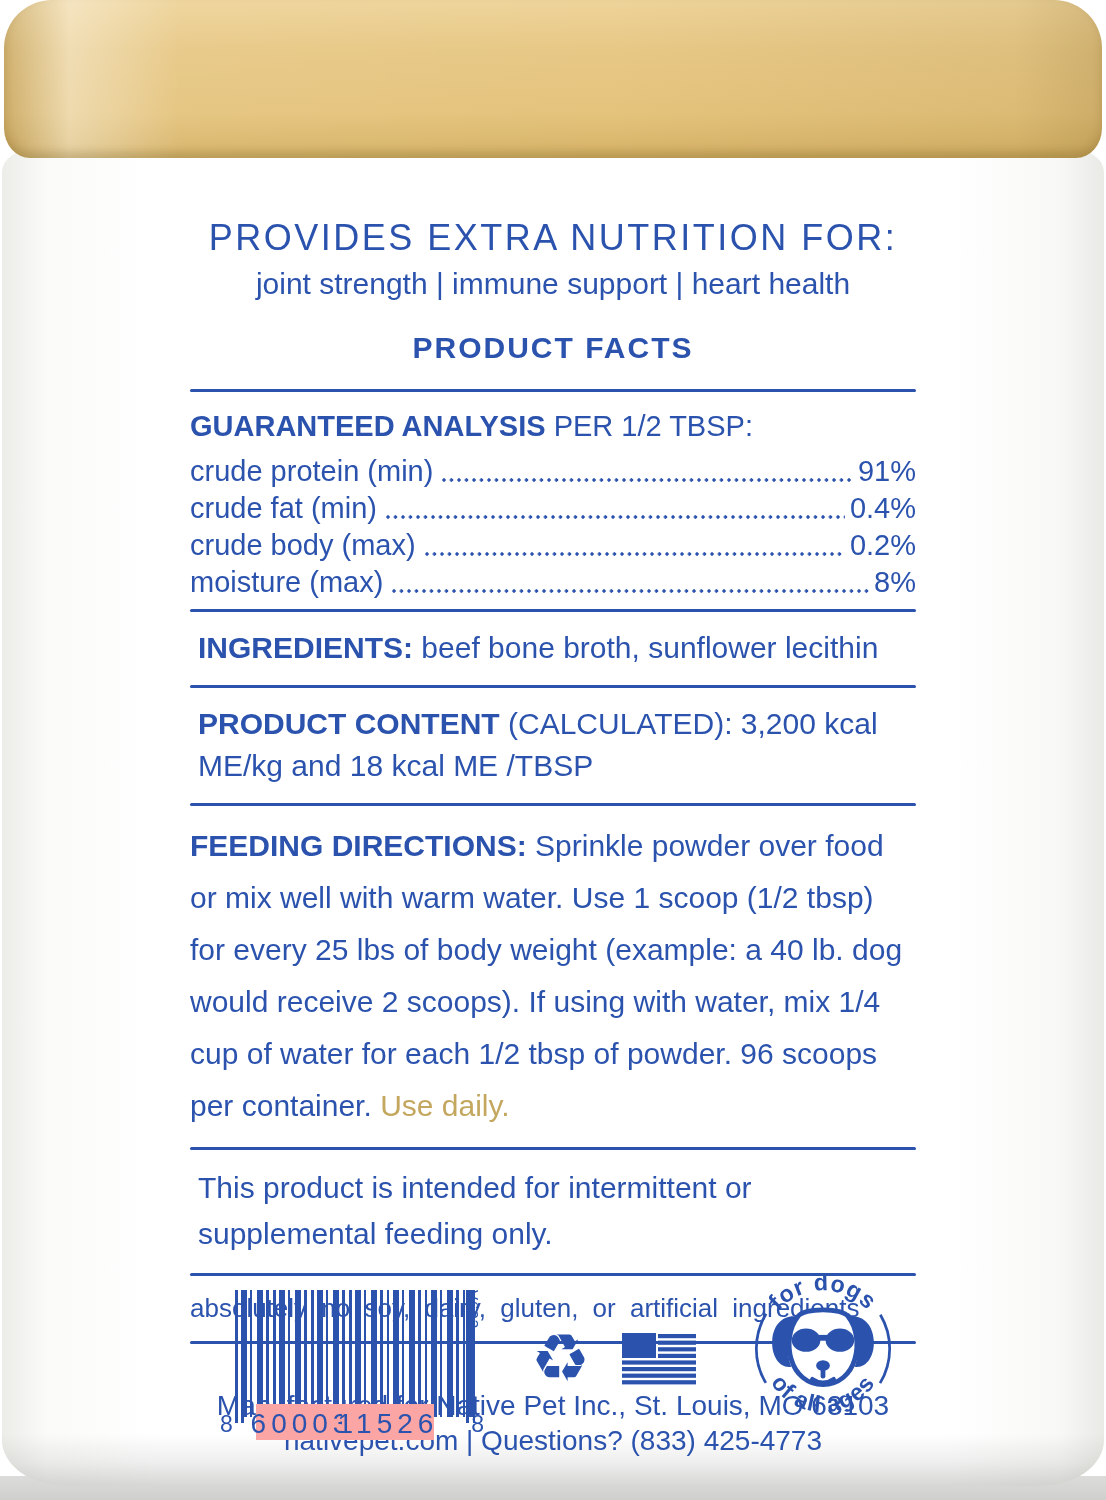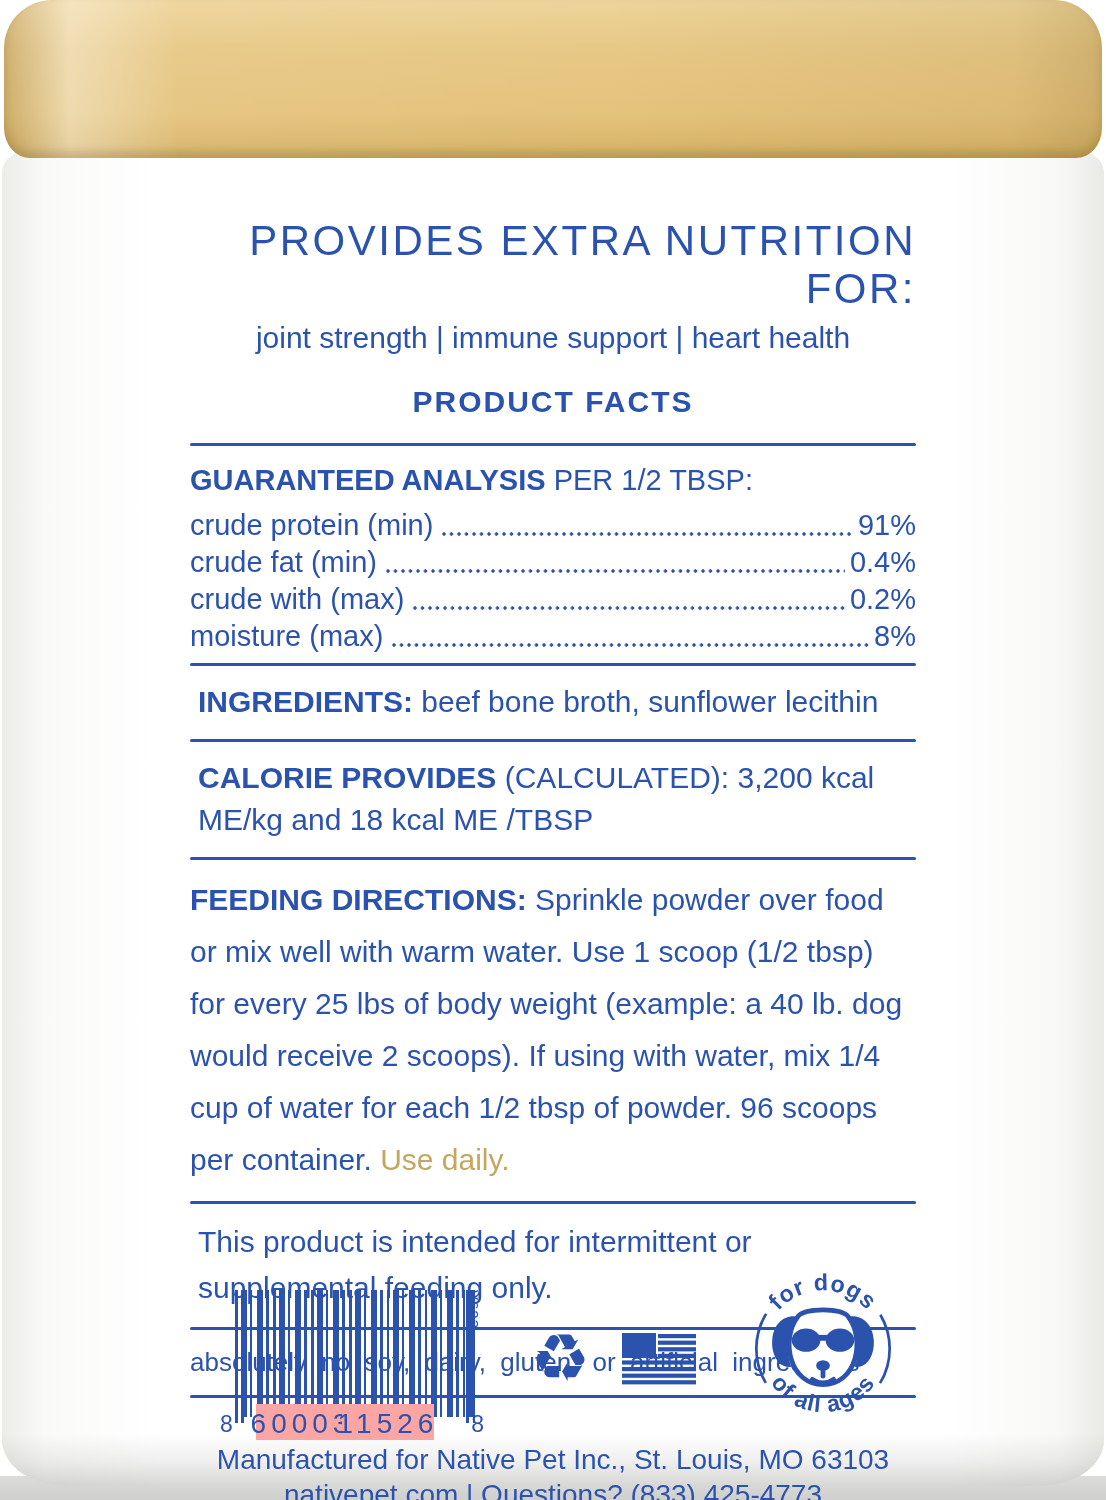--- a/index.html
+++ b/index.html
@@ -28,21 +28,21 @@
   .lid{position:absolute;left:4px;right:4px;top:0;height:158px;z-index:2;
     background:
       linear-gradient(90deg,rgba(120,90,30,0.20) 0%,rgba(255,255,255,0.38) 6%,rgba(255,255,255,0.05) 16%,rgba(255,255,255,0) 55%,rgba(120,90,30,0.08) 92%,rgba(120,90,30,0.22) 100%),
       linear-gradient(180deg,#eed49a 0%,#e7c885 32%,#e4c37c 72%,#d9b76c 92%,#cfae63 100%);
     border-radius:48px 48px 26px 26px / 48px 48px 30px 30px;
     box-shadow:inset 0 -6px 8px rgba(120,90,30,0.25);}
 
   
   .content{position:absolute;left:190px;top:205px;width:726px;z-index:3;}
   .center{text-align:center;}
-  .provides-header{font-size:42px;letter-spacing:2.5px;margin:12px 0 8px;text-align:right;}
+  .provides-header{font-size:36px;letter-spacing:2.5px;margin:12px 0 8px;}
   .provides-sub{font-size:30px;margin:0 0 30px;}
   .product-facts{font-size:30px;font-weight:bold;letter-spacing:2px;margin:0 0 24px;text-align:center;}
   .divider{height:3px;background:var(--blue);border-radius:2px;}
 
   .ga-heading{font-size:29px;font-weight:bold;margin:18px 0 10px;}
   .ga-heading .light{font-weight:normal;}
   .ga-row{display:flex;align-items:flex-start;font-size:29px;line-height:37px;}
   .ga-leader{flex:1;align-self:flex-end;height:6px;margin:0 5px 7px 8px;
     background-image:radial-gradient(circle at 3px 3px,var(--blue) 1.5px,rgba(0,0,0,0) 1.9px);
     background-size:7.5px 6px;background-repeat:repeat-x;}
@@ -106,42 +106,42 @@
         <span>crude protein (min)</span>
         <span class="ga-leader"></span>
         <span>91%</span>
       </div>
       <div class="ga-row">
         <span>crude fat (min)</span>
         <span class="ga-leader"></span>
         <span>0.4%</span>
       </div>
       <div class="ga-row">
-        <span>crude with (max)</span>
+        <span>crude body (max)</span>
         <span class="ga-leader"></span>
         <span>0.2%</span>
       </div>
       <div class="ga-row">
         <span>moisture (max)</span>
         <span class="ga-leader"></span>
         <span>8%</span>
       </div>
     </div>
 
     <div class="divider"></div>
 
     <p class="para">
       <span class="b">INGREDIENTS:</span>
       <span>beef bone broth, sunflower lecithin</span>
     </p>
 
     <div class="divider"></div>
 
     <p class="para">
-      <span class="b">CALORIE PROVIDES</span>
+      <span class="b">PRODUCT CONTENT</span>
       <span>(CALCULATED): 3,200 kcal ME/kg and 18 kcal ME /TBSP</span>
     </p>
 
     <div class="divider"></div>
 
     <p class="para feeding">
       <span class="b">FEEDING DIRECTIONS:</span>
       <span>Sprinkle powder over food or mix well with warm water. Use 1 scoop (1/2 tbsp) for every 25 lbs of body weight (example: a 40 lb. dog would receive 2 scoops). If using with water, mix 1/4 cup of water for each 1/2 tbsp of powder. 96 scoops per container.</span>
       <span class="gold">Use daily.</span>
     </p>

